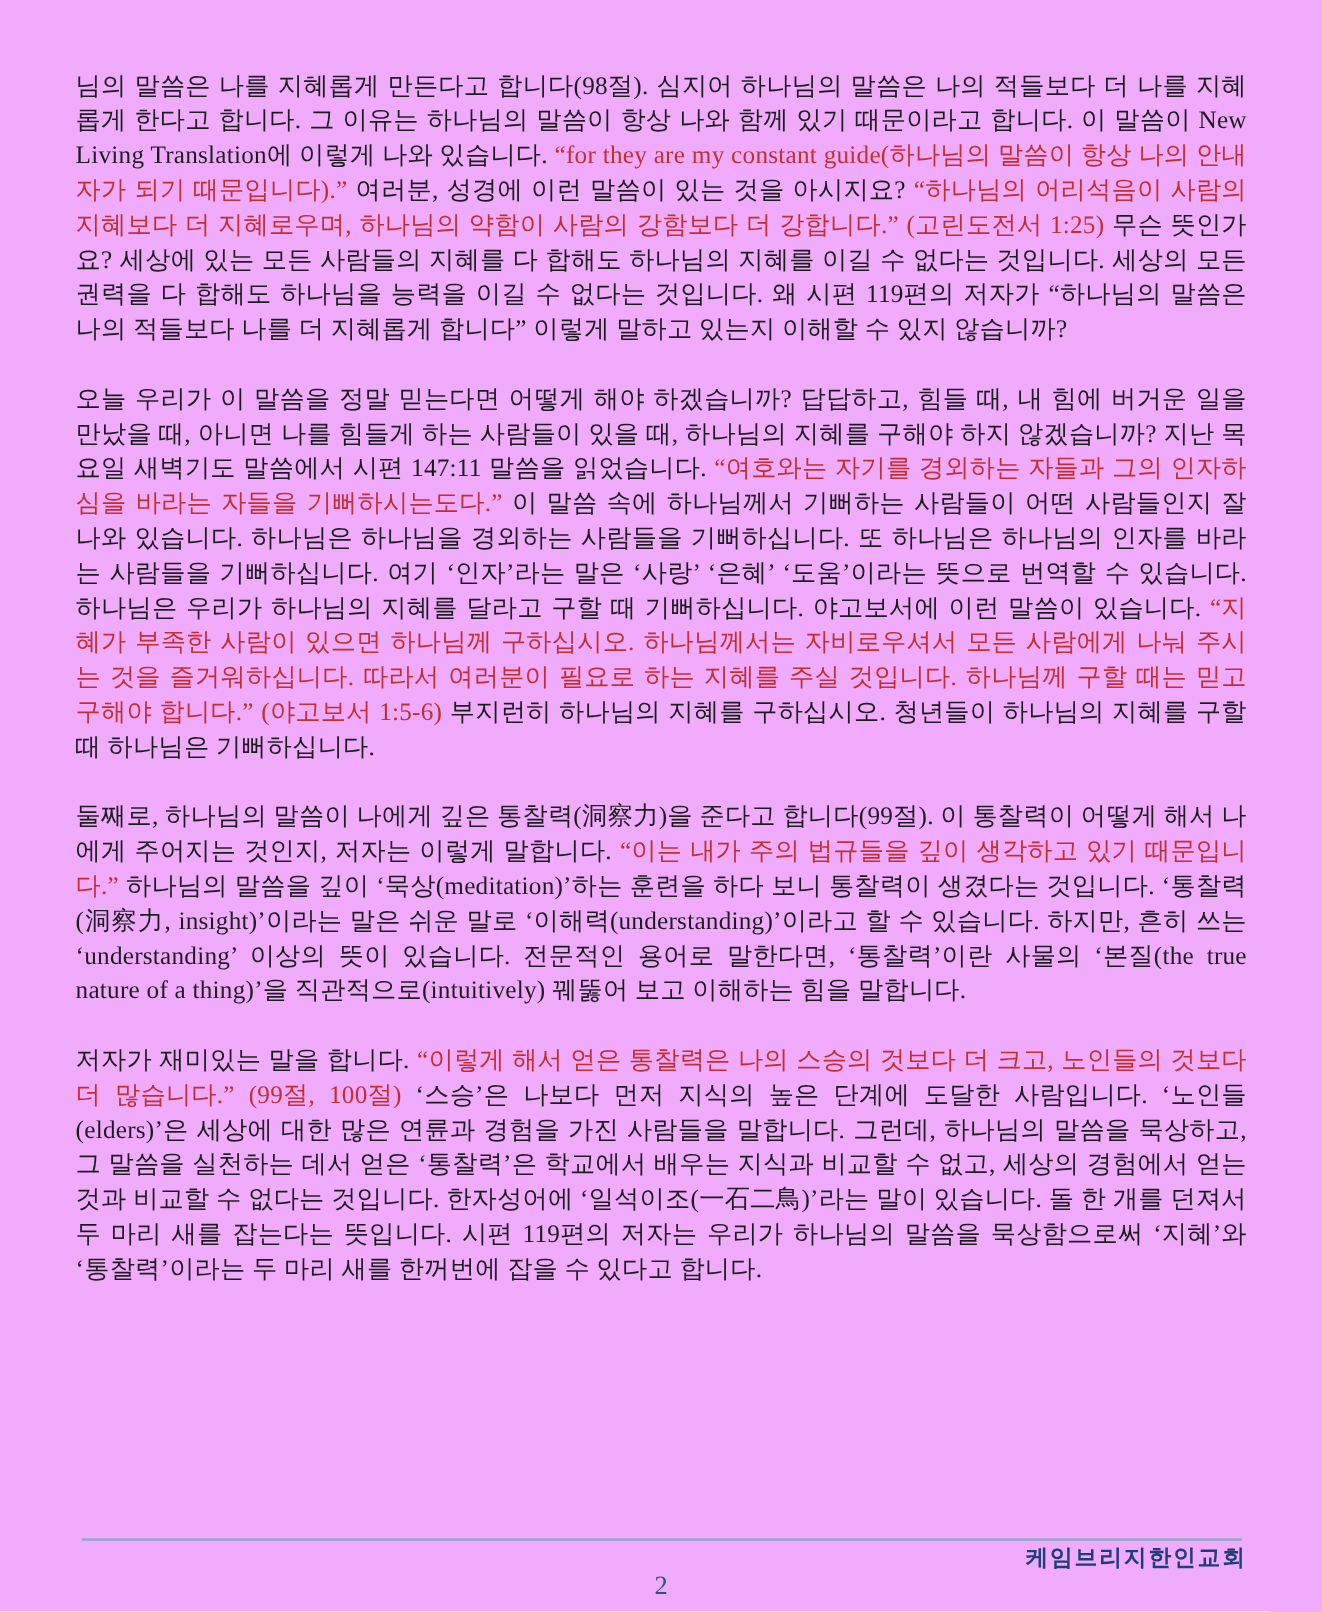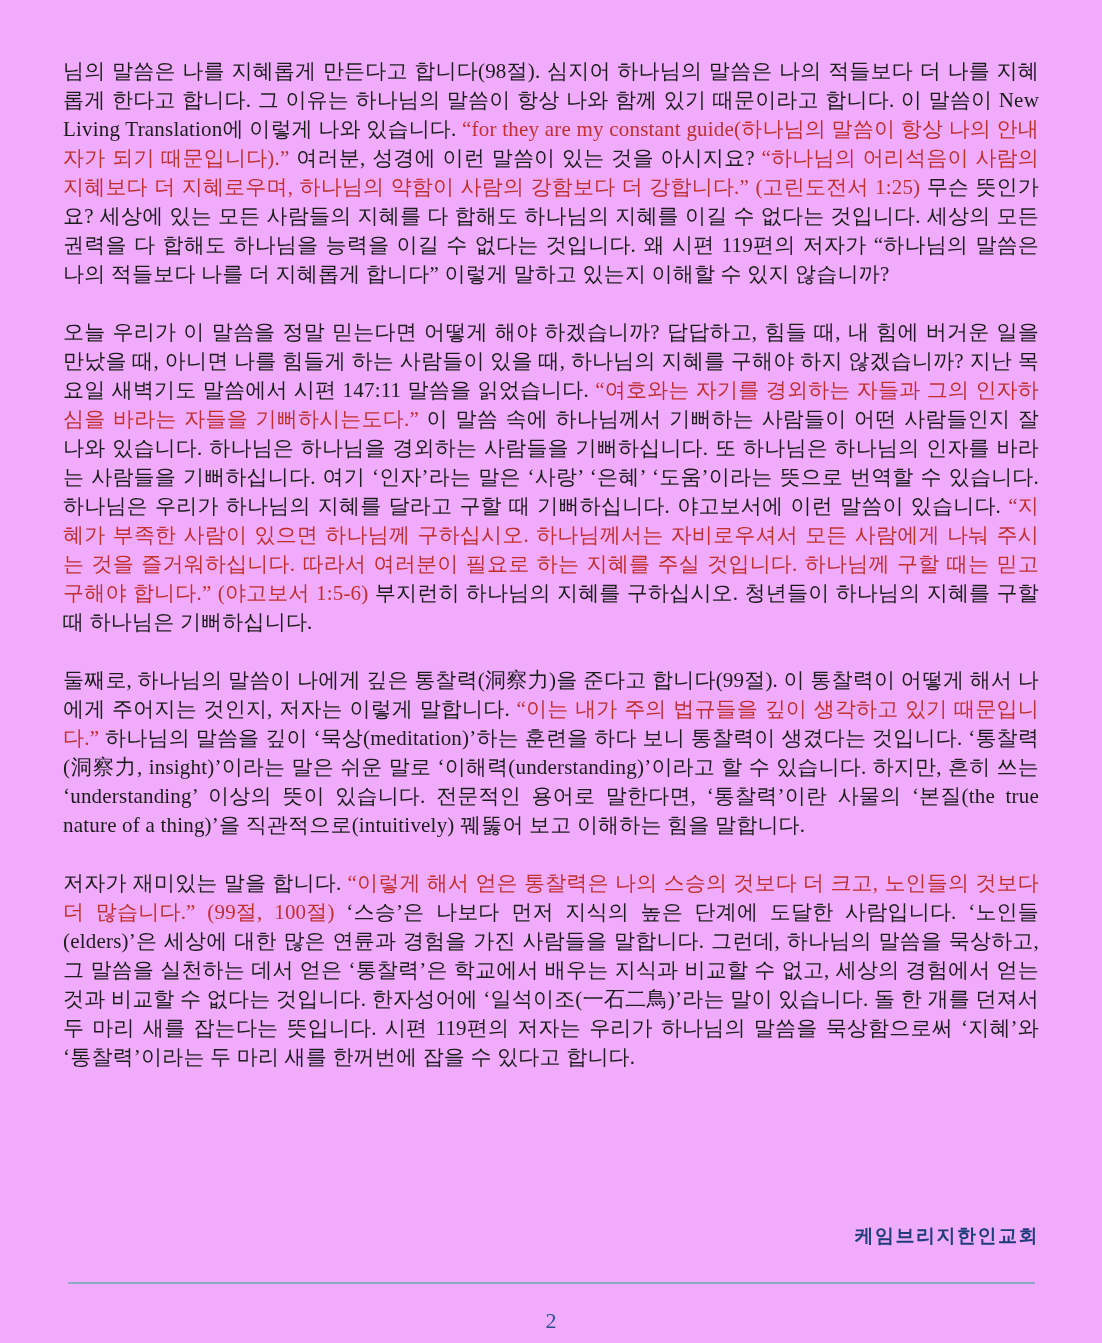--- a/index.html
+++ b/index.html
@@ -38,21 +38,21 @@
     position:absolute;
     left:68px;
     width:967px;
     top:1282px;
     height:2px;
     background:var(--rule-color);
   }
   .footer-org{
     position:absolute;
     right:63px;
-    top:1223px;
+    top:1285px;
     font-size:19px;
     font-weight:600;
     letter-spacing:1.5px;
     color:var(--footer-blue);
   }
   .page-number{
     position:absolute;
     left:0;
     width:100%;
     top:1308px;

